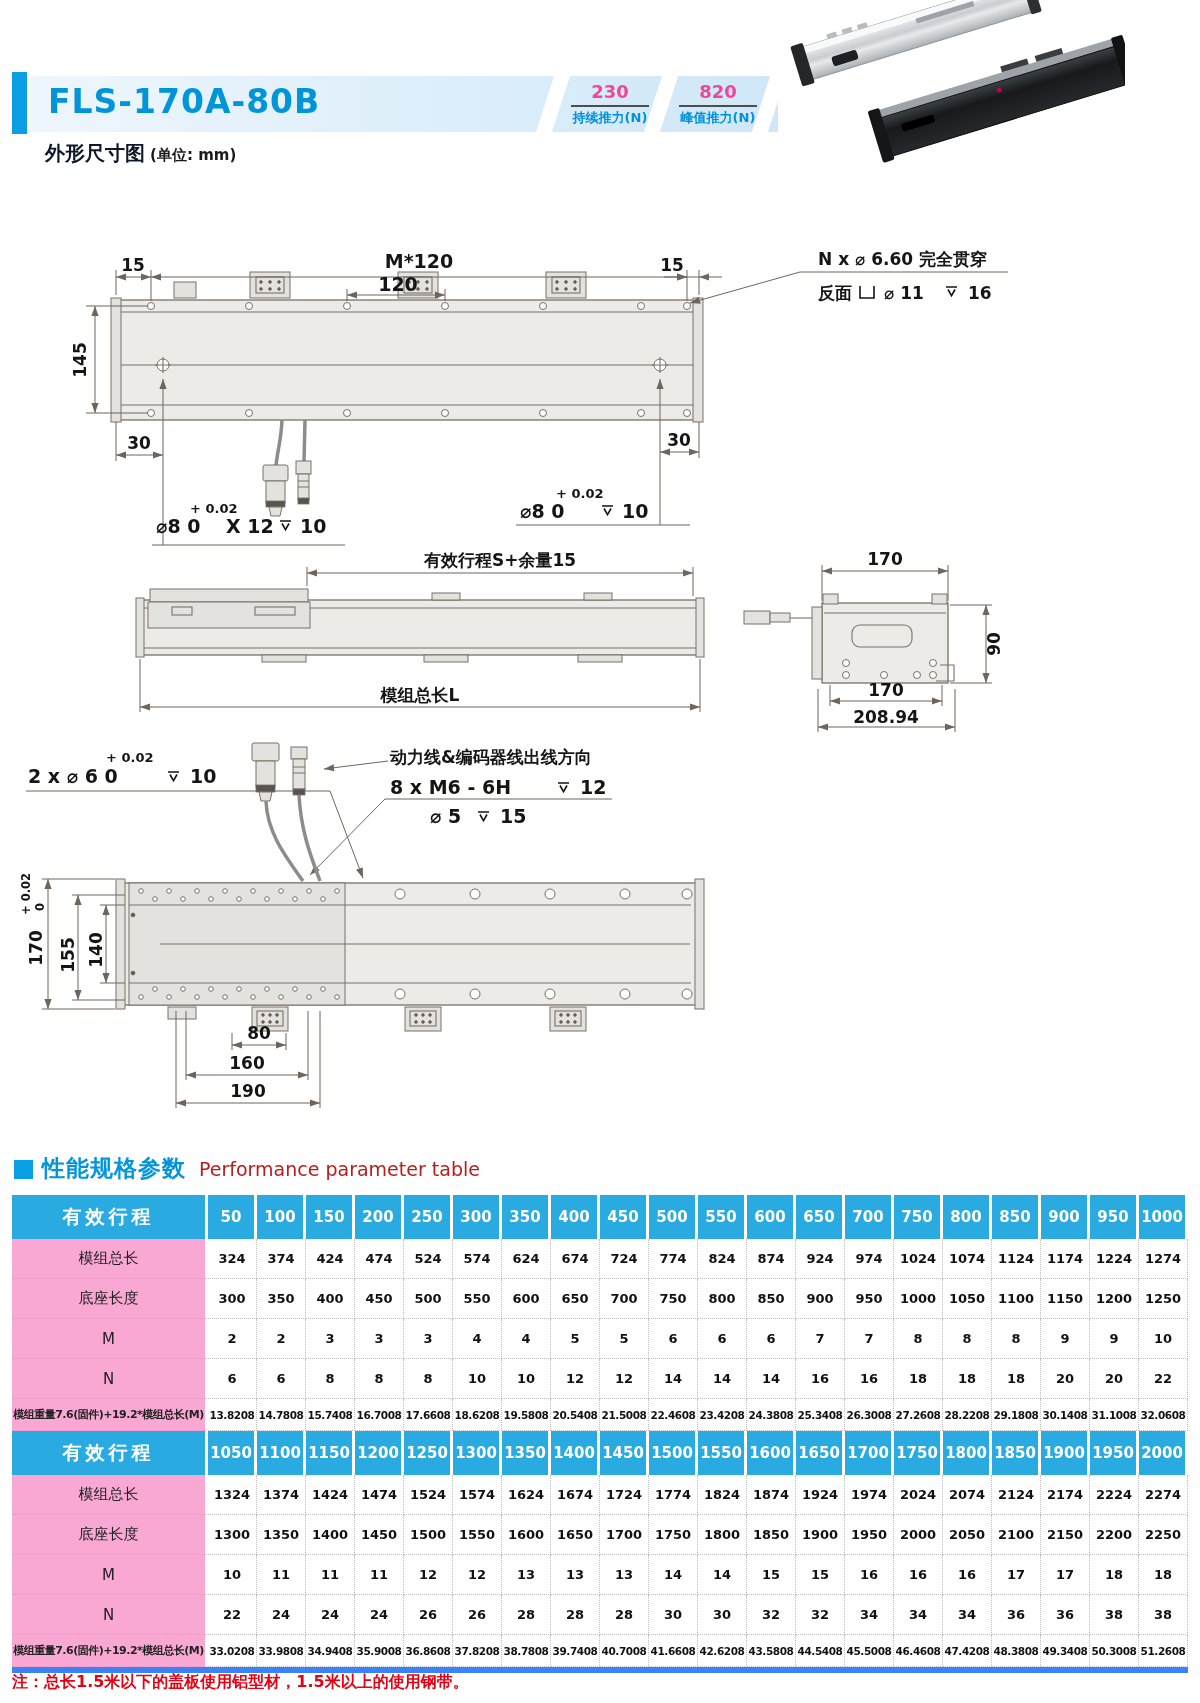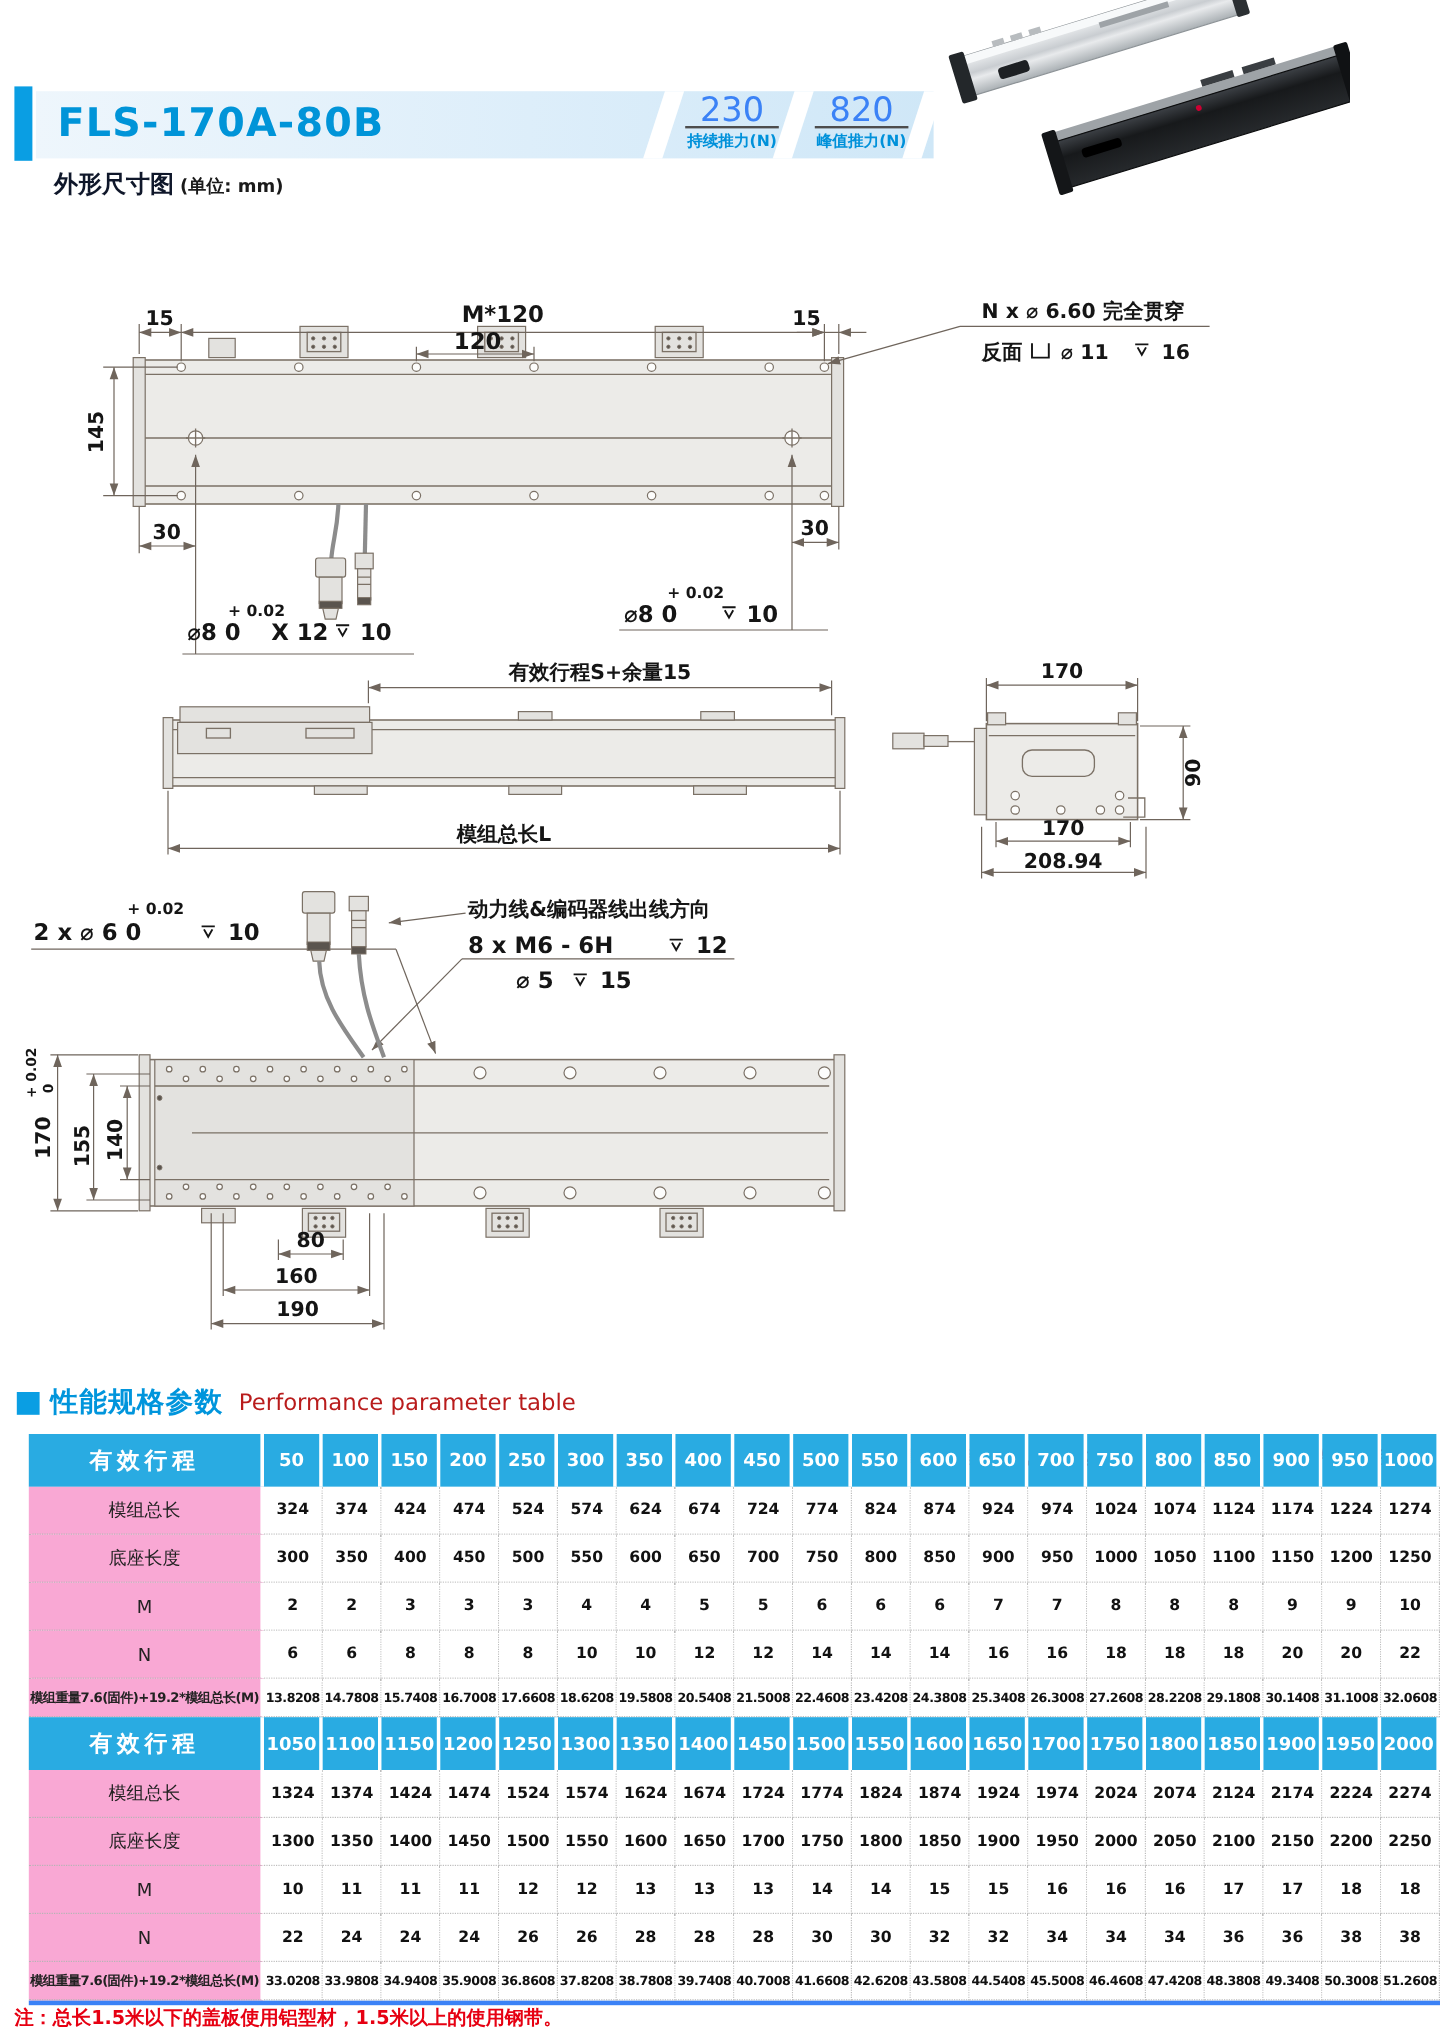--- a/index.html
+++ b/index.html
@@ -7,21 +7,21 @@
        font-family:"DejaVu Sans","Liberation Sans",sans-serif;overflow:hidden;}
   .abs{position:absolute;}
 
   
   .accent-bar{left:12px;top:72px;width:15px;height:62px;background:#0a9ee3;}
   .band{left:30px;top:76px;width:748px;height:56px;
         background:linear-gradient(90deg,#eef6fc 0%,#ddeefa 55%,#cfe7f7 100%);}
   .page-title{left:48px;top:82px;font-size:33px;font-weight:bold;color:#0094d8;letter-spacing:1px;}
   .slash{top:76px;width:16px;height:56px;background:#fff;transform:skewX(-18deg);}
   .stat{top:80px;width:92px;text-align:center;}
-  .stat .v{font-size:28px;font-weight:normal;color:#3b82f6;line-height:24px;}
+  .stat .v{font-size:18px;font-weight:bold;color:#ec4899;line-height:24px;}
   .stat .hr{height:0;border-top:2px solid #4d4d4d;width:78px;margin:1px auto 2px;}
   .stat .l{font-size:13px;font-weight:bold;color:#0091da;}
   .dim-title{left:45px;top:140px;}
   .dim-title .cn{font-size:20px;font-weight:bold;color:#0f172a;}
   .dim-title .un{font-size:15px;font-weight:bold;color:#1a1a1a;}
 
   
   #drw{left:0;top:215px;}
   #drw .ln{fill:none;stroke:#7b7166;stroke-width:1.1;}
   #drw .fl{fill:#ecebe8;stroke:#7b7166;stroke-width:1.3;}
@@ -36,21 +36,21 @@
   #drw .t19{font-size:19px;} #drw .t17{font-size:17px;} #drw .t13{font-size:13px;} #drw .t12{font-size:11.5px;}
   #drw .mid{text-anchor:middle;}
 
   
   .sec-square{left:14px;top:1160px;width:19px;height:19px;background:#0a9ee3;}
   .sec-cn{left:42px;top:1153px;font-size:23px;font-weight:bold;color:#0095dc;letter-spacing:1px;}
   .sec-en{left:199px;top:1158px;font-size:19px;color:#b91c1c;}
   .sec-warn{left:565px;top:1205px;width:625px;font-size:15px;font-weight:bold;color:#e60012;text-align:right;}
 
   
-  .tables{left:24px;top:1195px;width:1176px;border-bottom:4px solid #3b82f6;}
+  .tables{left:12px;top:1195px;width:1176px;border-bottom:6px solid #3b82f6;}
   .ptable{display:grid;grid-template-columns:196px repeat(20,1fr);}
   .pc{display:flex;align-items:center;justify-content:center;box-sizing:border-box;text-align:center;}
   .ph{background:#29abe2;color:#fff;font-weight:bold;font-size:15px;height:44px;border-right:3px solid #fff;}
   .ph.lab{font-size:19px;letter-spacing:4px;}
   .pl{background:#f9a8d4;font-size:15px;color:#222;height:40px;
       border-right:3px solid #fff;border-bottom:1px dotted #b5b5b5;}
   .pv{background:#fff;font-weight:bold;font-size:13px;color:#111;height:40px;
       border-right:1px dotted #bdbdbd;border-bottom:1px dotted #bdbdbd;}
   .small.pl{font-size:11px;font-weight:bold;height:32px;letter-spacing:-0.5px;}
   .small.pv{font-size:10.5px;height:32px;letter-spacing:-0.4px;}

